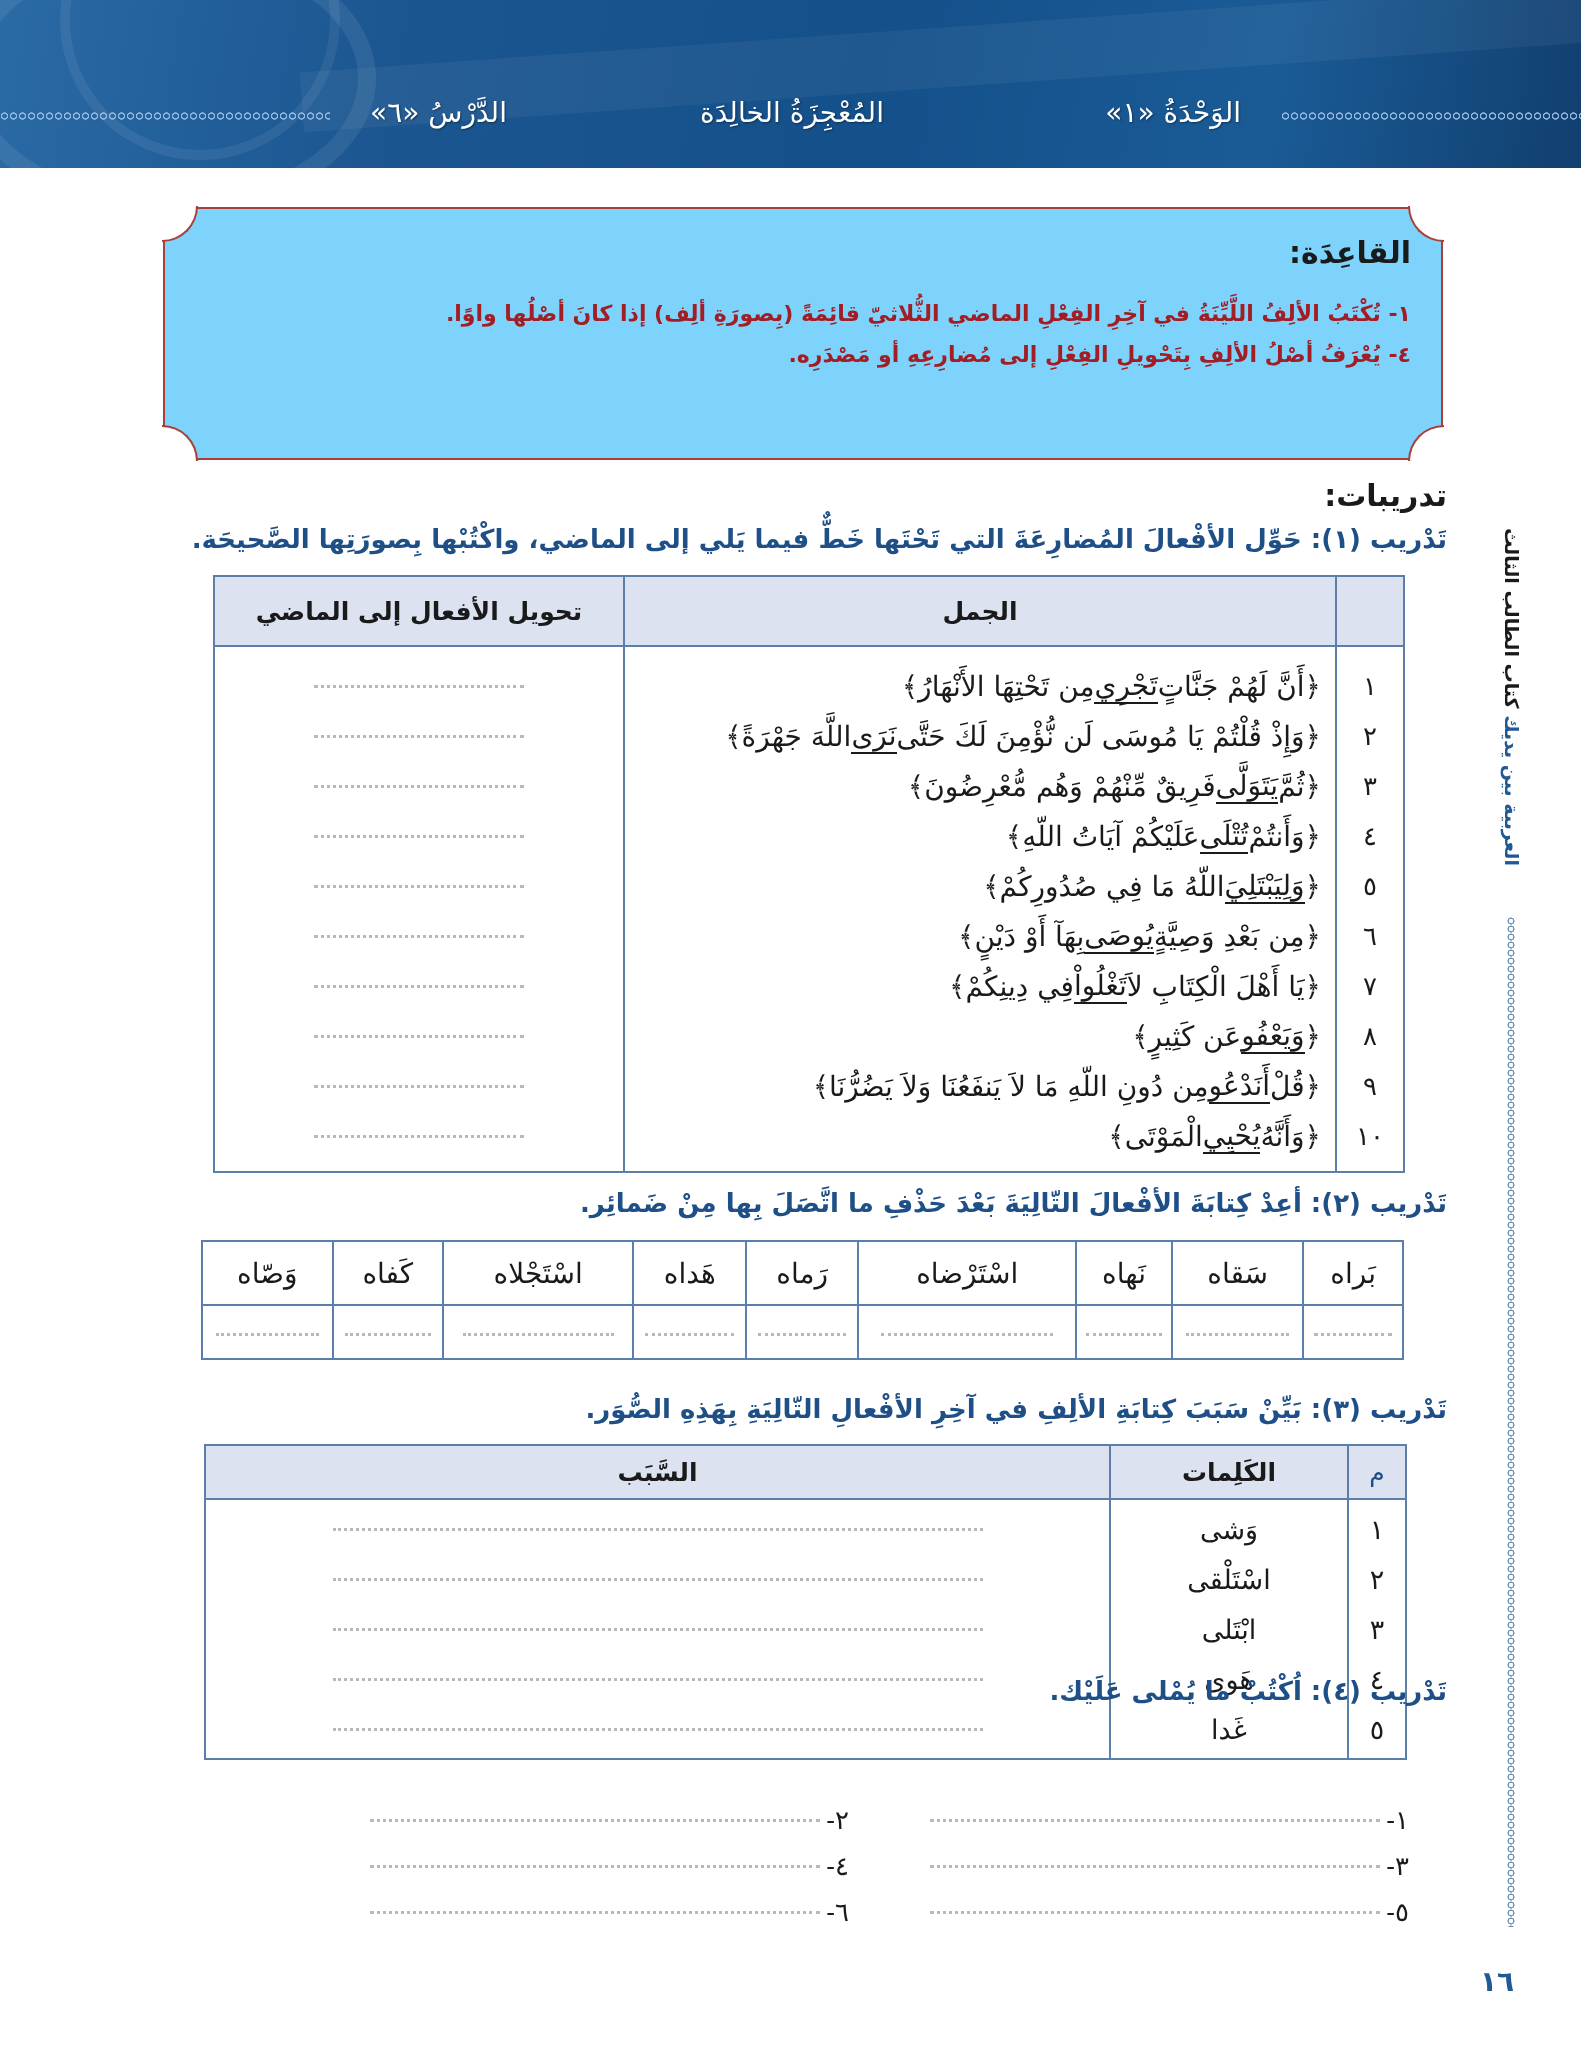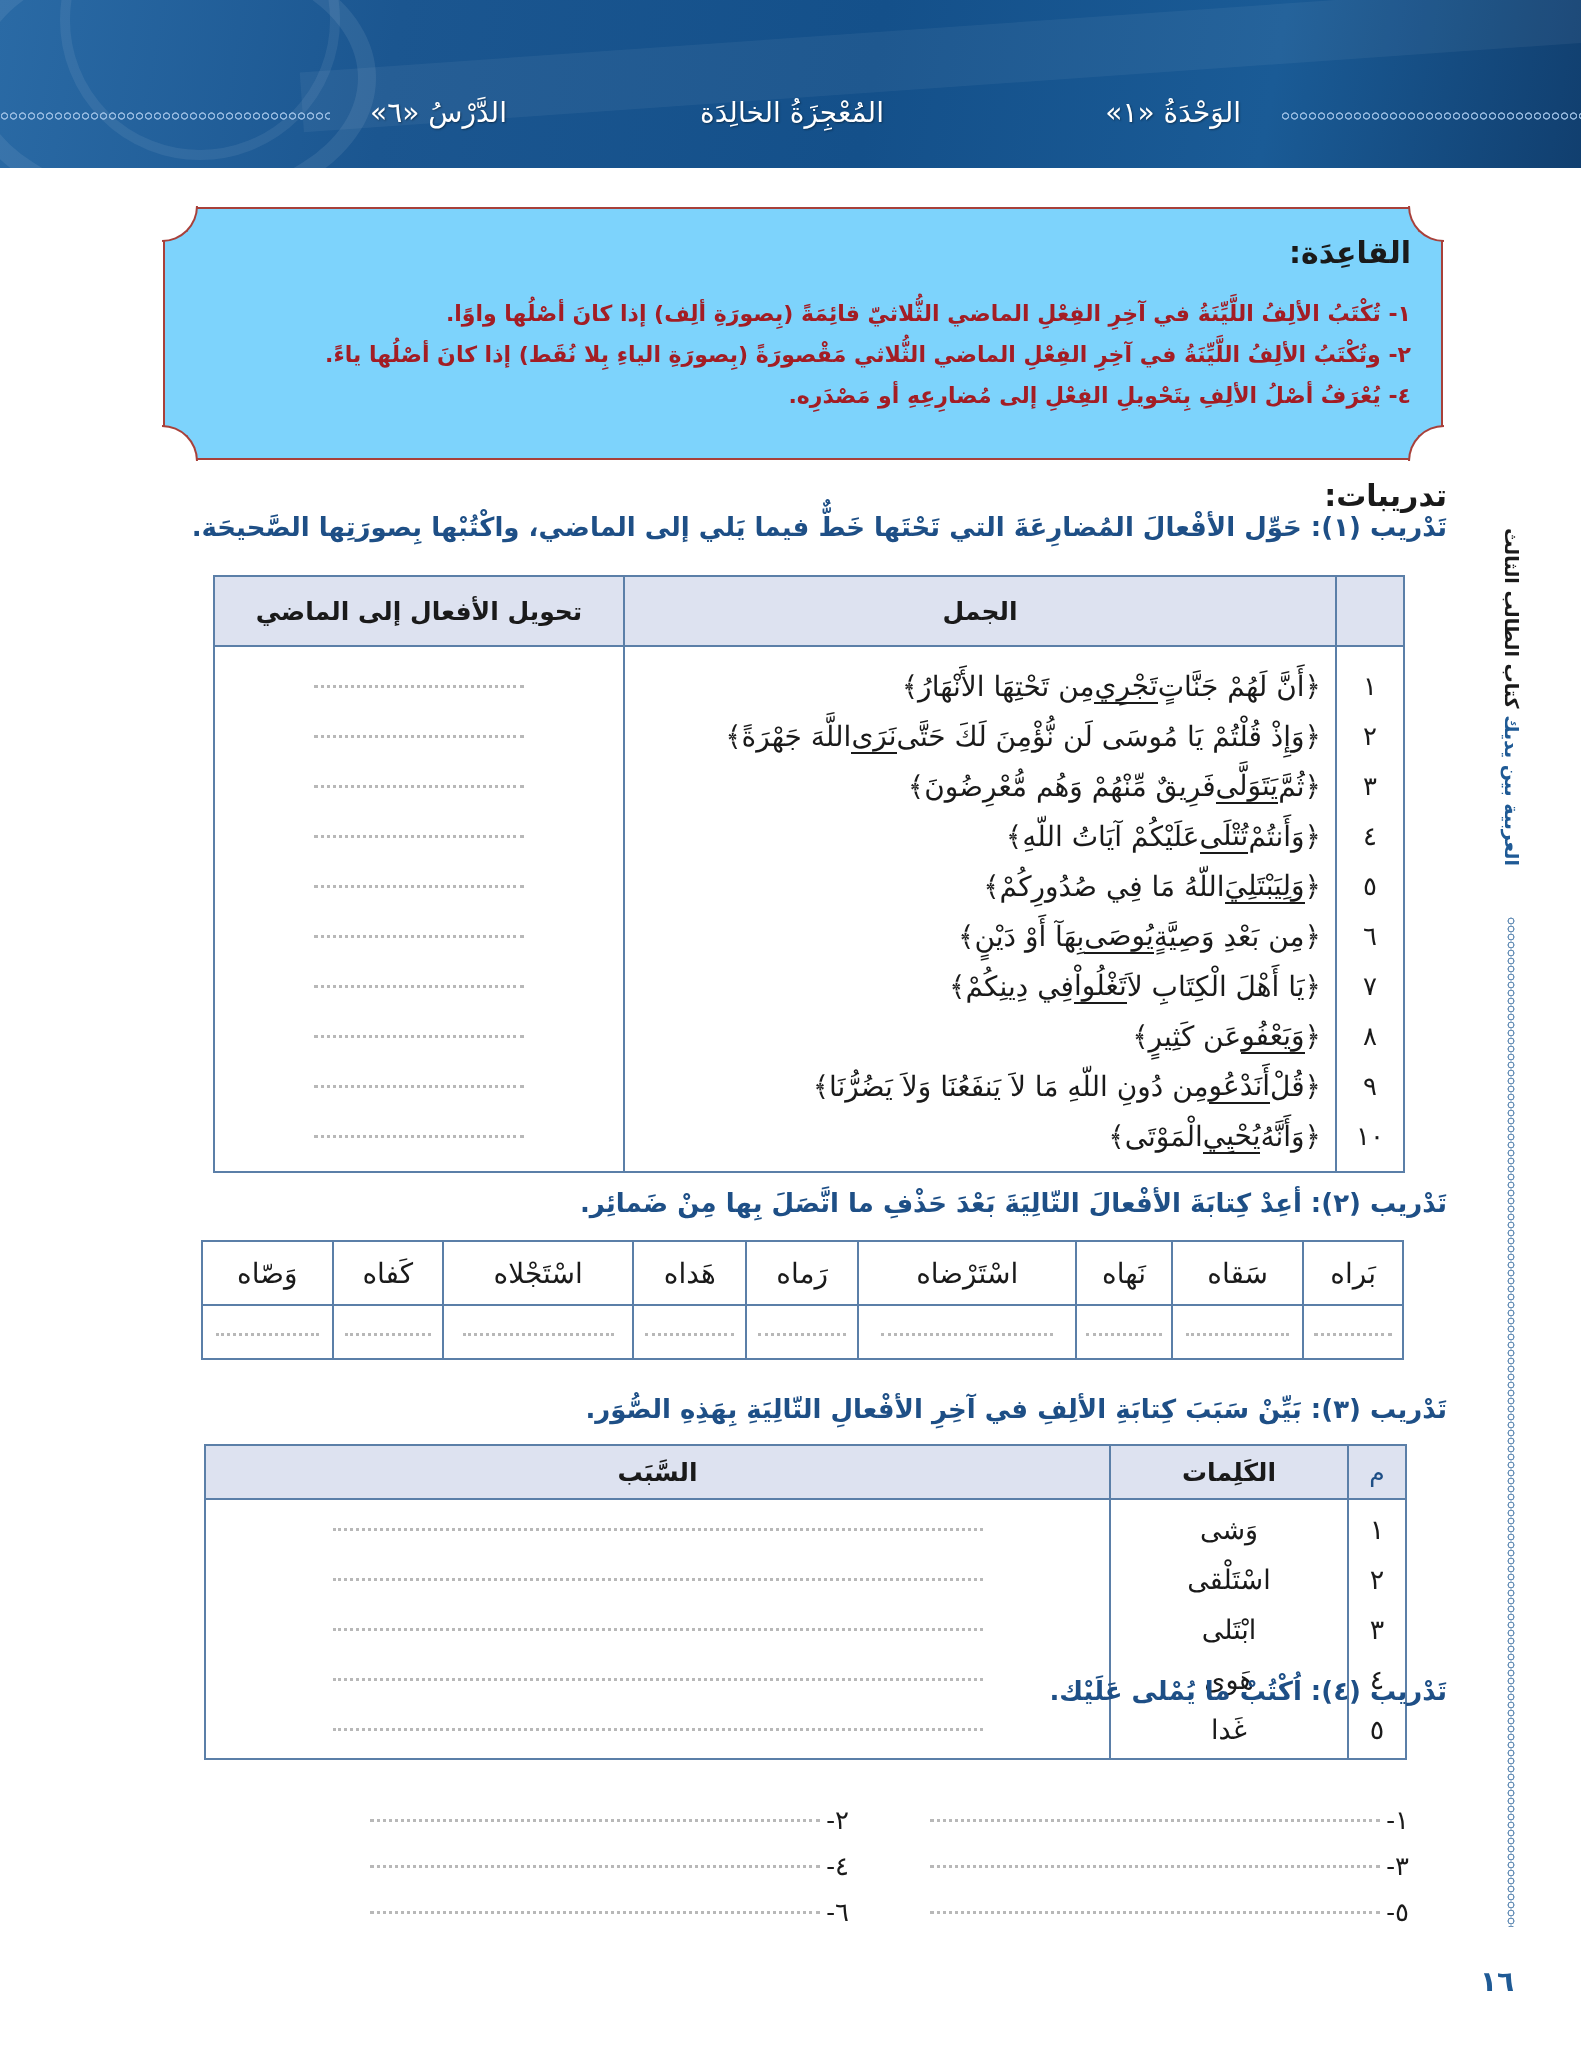--- a/index.html
+++ b/index.html
@@ -148,35 +148,34 @@
 </div>
 
 <div class="rule-box">
   <div class="corner tl"></div>
   <div class="corner tr"></div>
   <div class="corner bl"></div>
   <div class="corner br"></div>
   <div class="rule-title">القاعِدَة:</div>
   <div class="rule-lines">
     <div class="rule-line">١- تُكْتَبُ الألِفُ اللَّيِّنَةُ في آخِرِ الفِعْلِ الماضي الثُّلاثيّ قائِمَةً (بِصورَةِ ألِف) إذا كانَ أصْلُها واوًا.</div>
-    <div class="rule-line">٢- وتُكْتَبُ الألِفُ اللَّيِّنَةُ في آخِرِ الفِعْلِ الماضي الثُّلاثي مَقْصورَةً (بِصورَةِ الياءِ بِلا نُقَط) إذا كانَ أصْلُها ياءً.</div>
     <div class="rule-line">٤- يُعْرَفُ أصْلُ الألِفِ بِتَحْويلِ الفِعْلِ إلى مُضارِعِهِ أو مَصْدَرِه.</div>
   </div>
 </div>
 
 <div class="side">
   <span class="blue">العربية بين يديك</span>
   <span class="black">كتاب الطالب الثالث</span>
 </div>
 <div class="side-chain"></div>
 <div class="page-num">١٦</div>
 
 <div class="section-title">تدريبات:</div>
 
-<div class="ex-title" style="top:512px;text-align:center;">تَدْريب (١): حَوِّل الأفْعالَ المُضارِعَةَ التي تَحْتَها خَطٌّ فيما يَلي إلى الماضي، واكْتُبْها بِصورَتِها الصَّحيحَة.</div>
+<div class="ex-title" style="top:524px;text-align:center;">تَدْريب (١): حَوِّل الأفْعالَ المُضارِعَةَ التي تَحْتَها خَطٌّ فيما يَلي إلى الماضي، واكْتُبْها بِصورَتِها الصَّحيحَة.</div>
 <table id="t1">
   <tbody>
       <tr>
     <th class="num-col"></th>
     <th class="sent-col">الجمل</th>
     <th>تحويل الأفعال  إلى الماضي</th>
   </tr>
   <tr>
     <td style="padding-top:14px;padding-bottom:10px;" id="t1-nums">
           <div class="t1-row t1-num">١</div>

